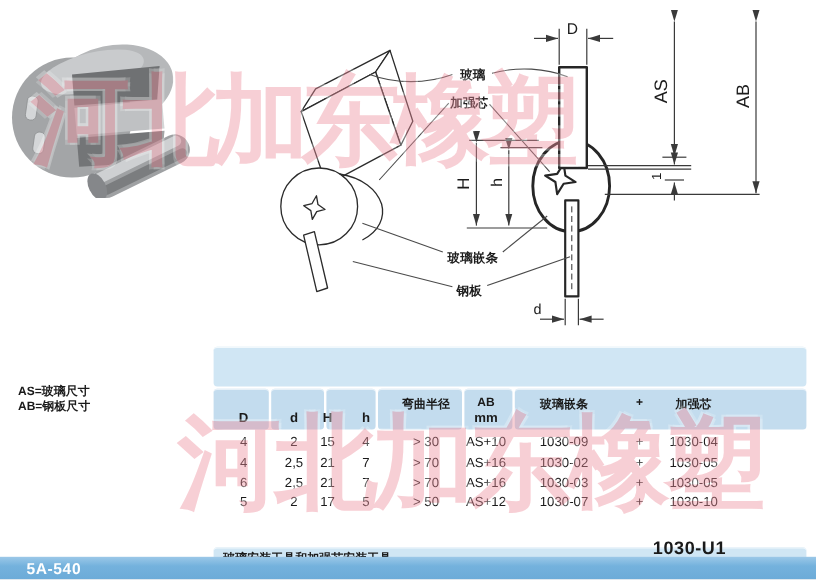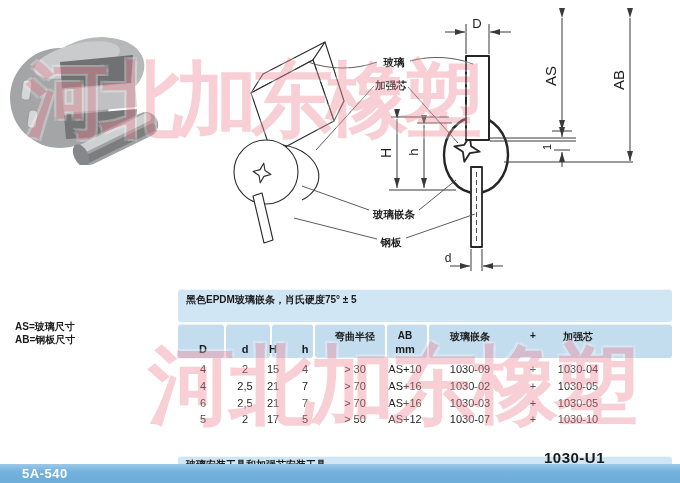--- a/index.html
+++ b/index.html
@@ -161,21 +161,20 @@
   </svg>
 
   <div class="legend">
     <div>AS=玻璃尺寸</div>
     <div>AB=钢板尺寸</div>
   </div>
 
   <div class="tbl">
 
     <div class="bar spec">
-      <div class="spec-line l1">黑色EPDM玻璃嵌条，肖氏硬度75° ± 5</div>
     </div>
 
     <div class="hcell" style="left:0;width:46px;"></div>
     <div class="hcell" style="left:48px;width:44px;"></div>
     <div class="hcell" style="left:94px;width:41px;"></div>
     <div class="hcell" style="left:137px;width:70px;"></div>
     <div class="hcell" style="left:209px;width:40px;"></div>
     <div class="hcell" style="left:251px;width:243px;"></div>
 
     <span class="hlbl r1 c-bend">弯曲半径</span>

